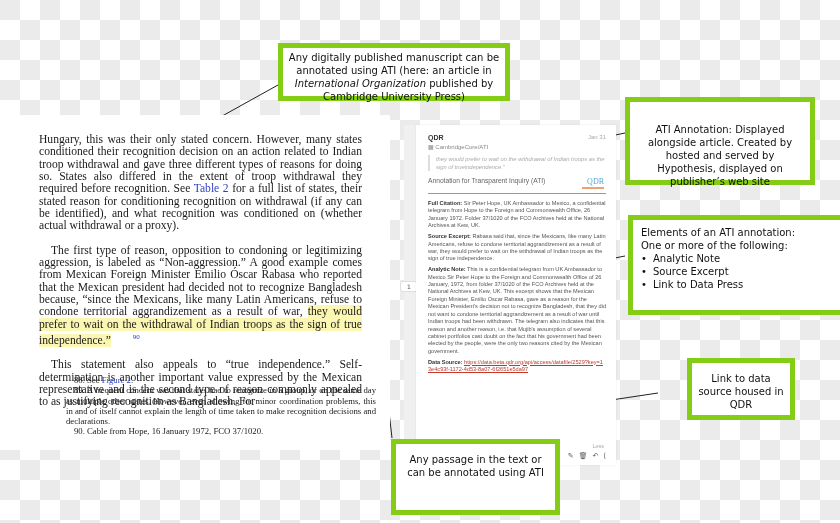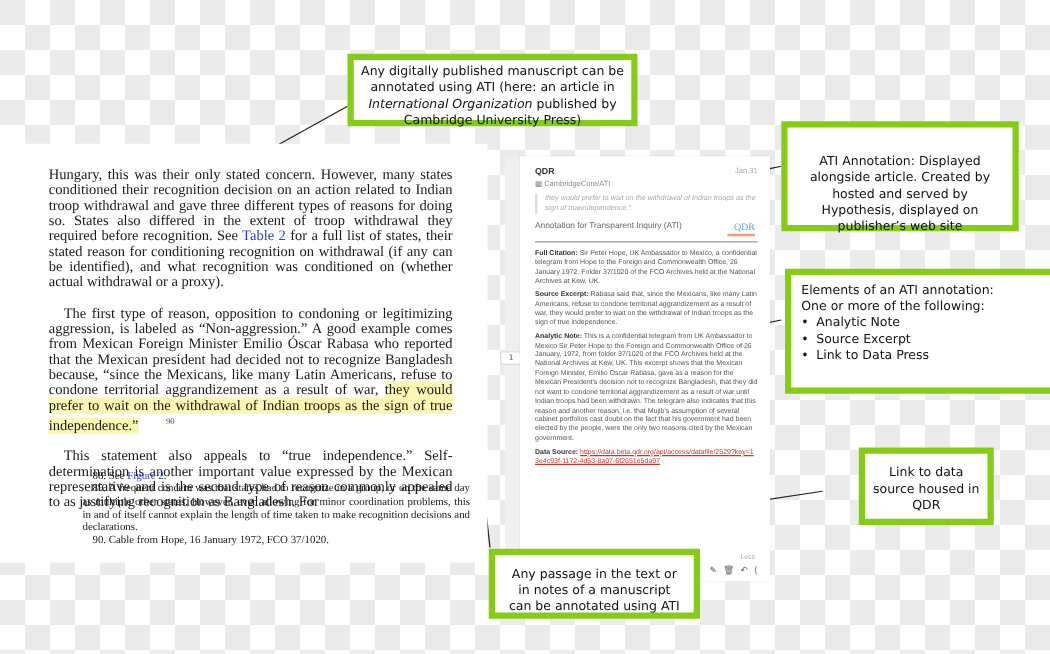--- a/index.html
+++ b/index.html
@@ -157,17 +157,16 @@
     <li>Link to Data Press</li>
   </ul>
 </div>
 
 <div class="callout" style="left:664px; top:358px; width:108px; height:62px; padding-top:9px;margin-left:23px;">
   <div>Link to data</div>
   <div>source housed in</div>
   <div>QDR</div>
 </div>
 
-<div class="callout" style="left:391px; top:439px; width:169px; height:56px; padding-top:9px;">
+<div class="callout" style="left:391px; top:439px; width:169px; height:76px; padding-top:9px;">
   <div>Any passage in the text or</div>
-  <div>in notes of a manuscript</div>
   <div>can be annotated using ATI</div>
 </div>
 
 </body></html>

